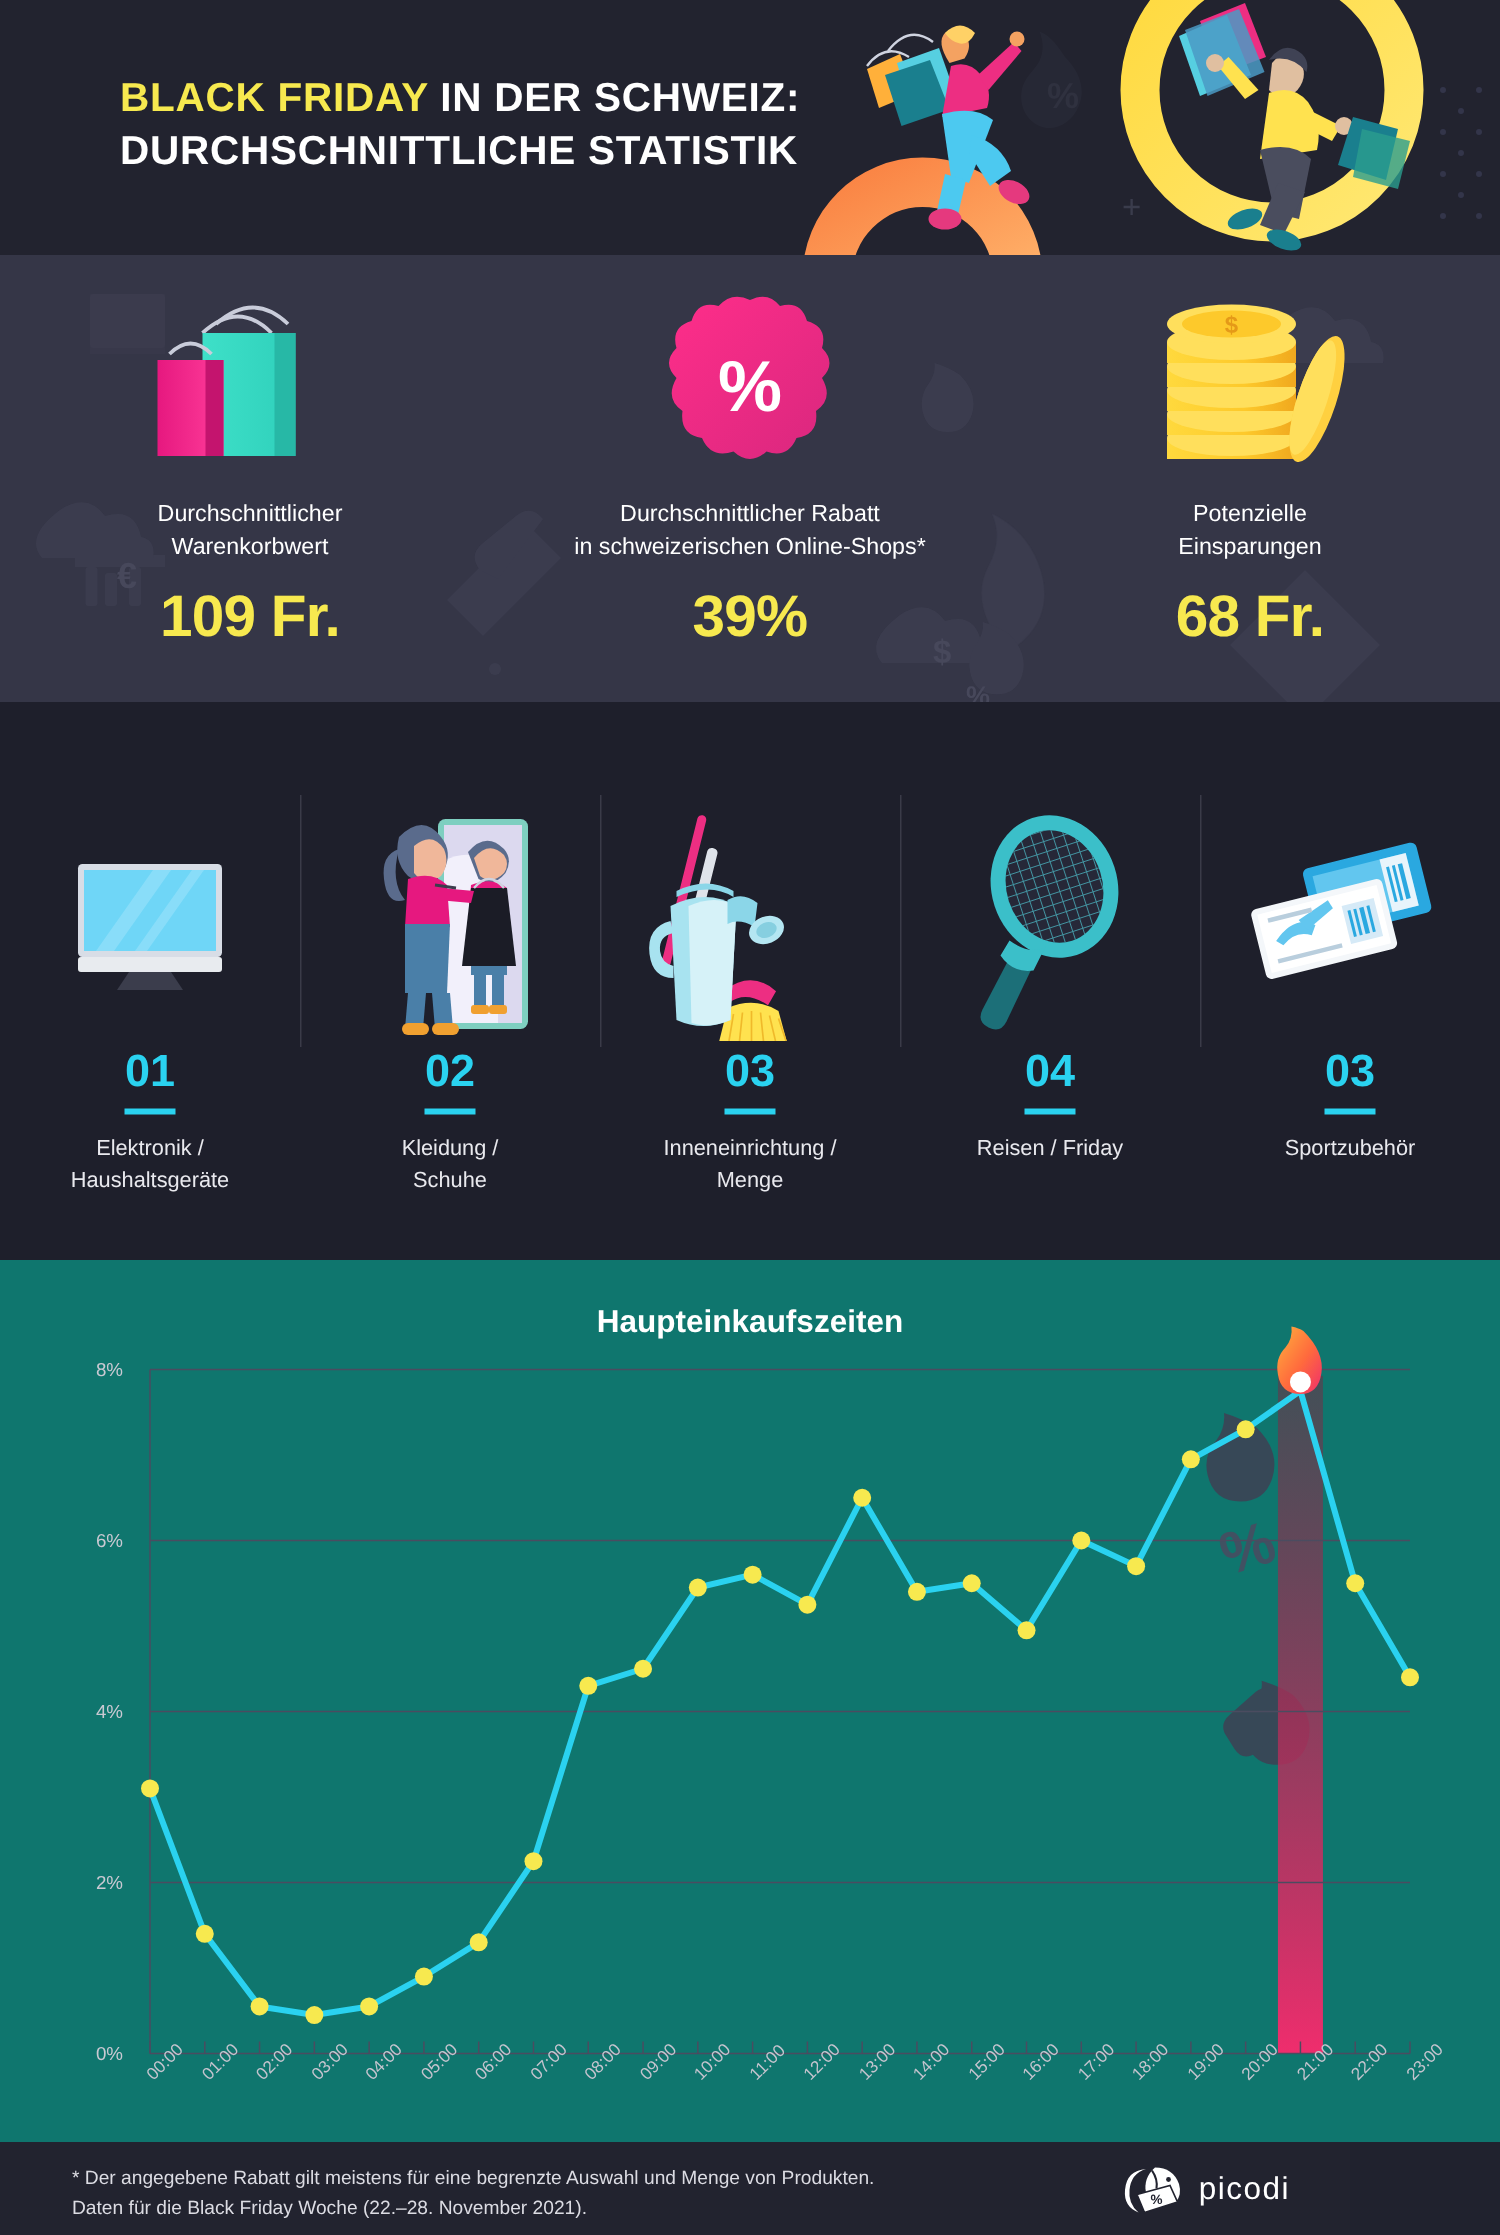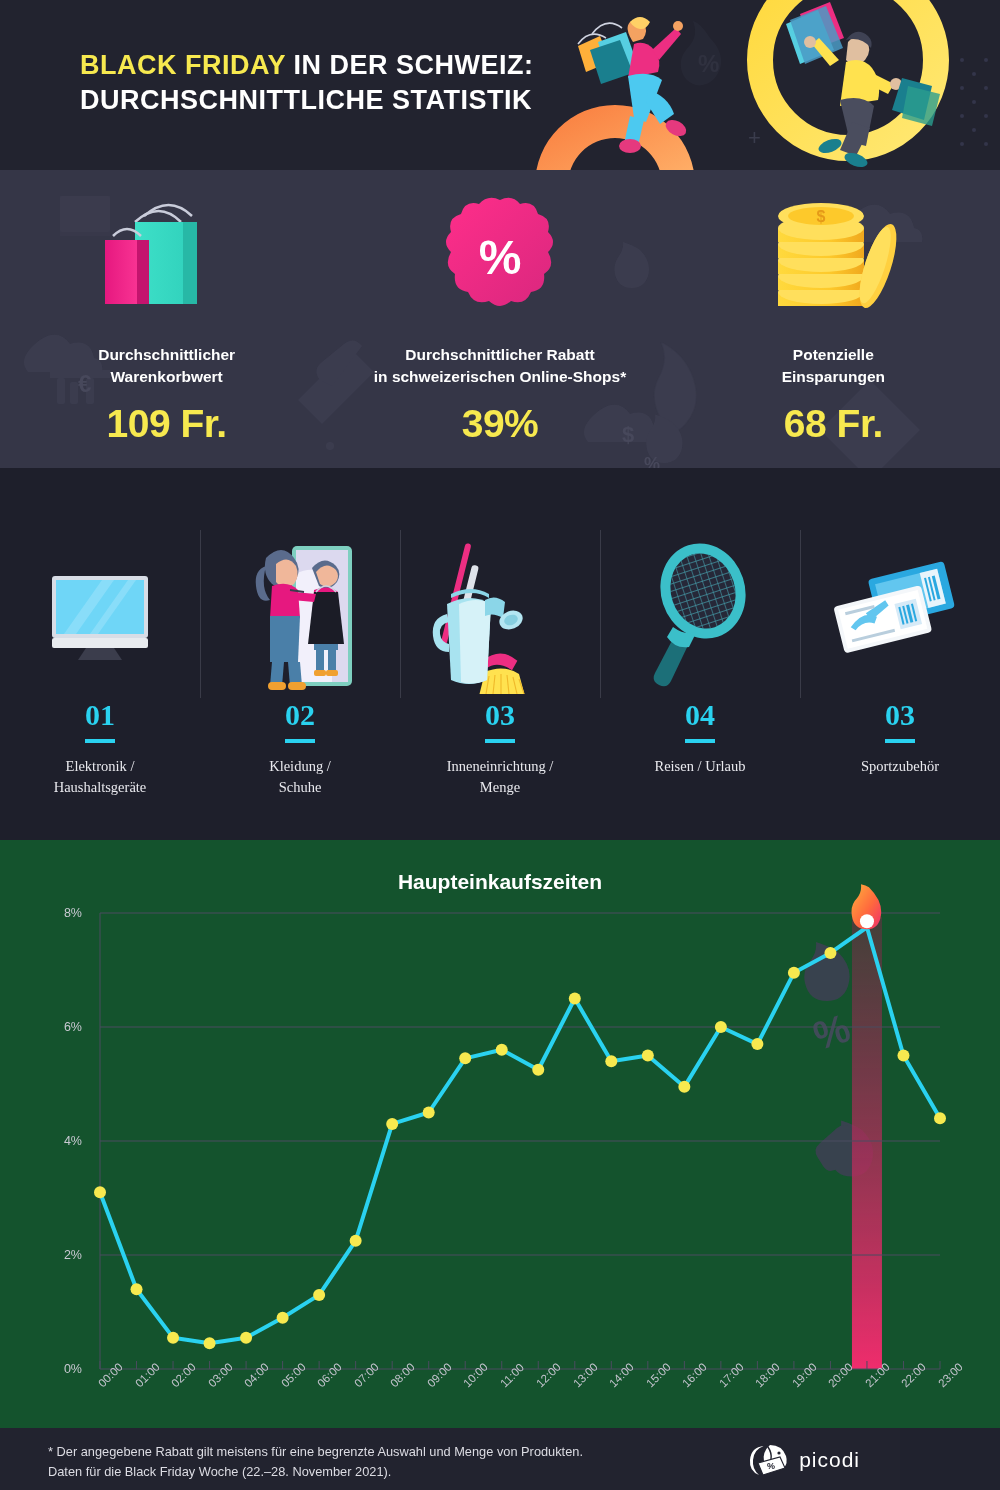--- a/index.html
+++ b/index.html
@@ -29,58 +29,58 @@
 
   
   .stats {
     position:absolute; left:0; top:170px; width:1000px; height:298px;
     background:#353647; overflow:hidden;
   }
   .stats-row { position:absolute; left:0; top:0; width:1000px; height:298px; display:flex; }
   .stat { flex:1; position:relative; display:flex; flex-direction:column; align-items:center; }
   .stat-icon { height:140px; margin-top:18px; display:flex; align-items:center; justify-content:center; }
   .stat-label {
-    font-size:15.5px; font-weight:bold; line-height:1.42; text-align:center; color:#fff;
-    margin-top:16px;
+    font-size:15.5px; font-weight:normal; line-height:1.42; text-align:center; color:#fff;
+    margin-top:4px;
   }
   .stat-value {
     font-size:39px; font-weight:bold; color:#f7e94f; margin-top:14px; letter-spacing:-0.5px;
   }
 
   
   .cats {
     position:absolute; left:0; top:468px; width:1000px; height:372px;
     background:#1e1f2b; overflow:hidden;
   }
   .cats-title {
     position:absolute; top:22px; left:0; width:1000px; text-align:center;
     font-size:21px; font-weight:bold; color:#fff;
   }
   .cats-row {
-    position:absolute; left:0; top:62px; width:1000px; height:300px; display:flex;font-family:Liberation Serif, serif;
+    position:absolute; left:0; top:62px; width:1000px; height:300px; display:flex;
   }
   .cat { flex:1; position:relative; display:flex; flex-direction:column; align-items:center; }
   .cat + .cat::before {
     content:""; position:absolute; left:0; top:0; width:1px; height:168px;
     background:#3a3b48;
   }
   .cat-icon { height:168px; display:flex; align-items:center; justify-content:center; }
   .cat-num {
     font-size:30px; font-weight:bold; color:#2ad2f0; line-height:1;
     padding-bottom:9px; border-bottom:4px solid #2ad2f0; margin-top:2px;
   }
   .cat-name {
     margin-top:13px; font-size:14.5px; line-height:1.45; text-align:center; color:#e9e9ee;
     font-weight:400;
   }
 
   
   .chart-sec {
     position:absolute; left:0; top:840px; width:1000px; height:588px;
-    background:#14532d; overflow:hidden;
+    background:#0f766e; overflow:hidden;
   }
   .chart-title {
     position:absolute; top:30px; left:0; width:1000px; text-align:center;
     font-size:21px; font-weight:bold; color:#fff;
   }
   .chart-wrap { position:absolute; left:0; top:0; width:1000px; height:588px; }
   .ylab {
     position:absolute; right:0; font-size:12.5px; color:#c9c9d2;
     transform:translateY(-50%); text-align:right; width:40px;
   }
@@ -411,21 +411,21 @@
             </defs>
             <ellipse cx="68" cy="52" rx="42" ry="48" fill="#3bbfc9" transform="rotate(-18 68 52)"></ellipse>
             <ellipse cx="68" cy="52" rx="32" ry="38" fill="#262838" transform="rotate(-18 68 52)"></ellipse>
             <ellipse cx="68" cy="52" rx="32" ry="38" fill="url(#netp)" opacity="0.7" transform="rotate(-18 68 52)"></ellipse>
             <path d="M42 92 l-22 42 q-4 8 4 12 q8 4 12 -4 l20 -42z" fill="#1c6f78"></path>
             <path d="M38 88 q14 10 24 4 l-8 16 q-14 2 -22 -10z" fill="#3bbfc9"></path>
           </svg>
         </div>
         <div class="cat-num">04</div>
         <div class="cat-name">
-          <span>Reisen / Urlaub</span>
+          <span>Reisen / Friday</span>
         </div>
       </div>
 
       <div class="cat">
         <div class="cat-icon">
           <svg width="150" height="110" viewBox="0 0 150 110">
             <g transform="rotate(-14 75 55)">
               <rect x="52" y="14" width="78" height="48" rx="4" fill="#2aa8e0"></rect>
               <rect x="58" y="20" width="64" height="36" fill="#62c6ef"></rect>
               <rect x="104" y="20" width="18" height="36" fill="#e8f4fb"></rect>

